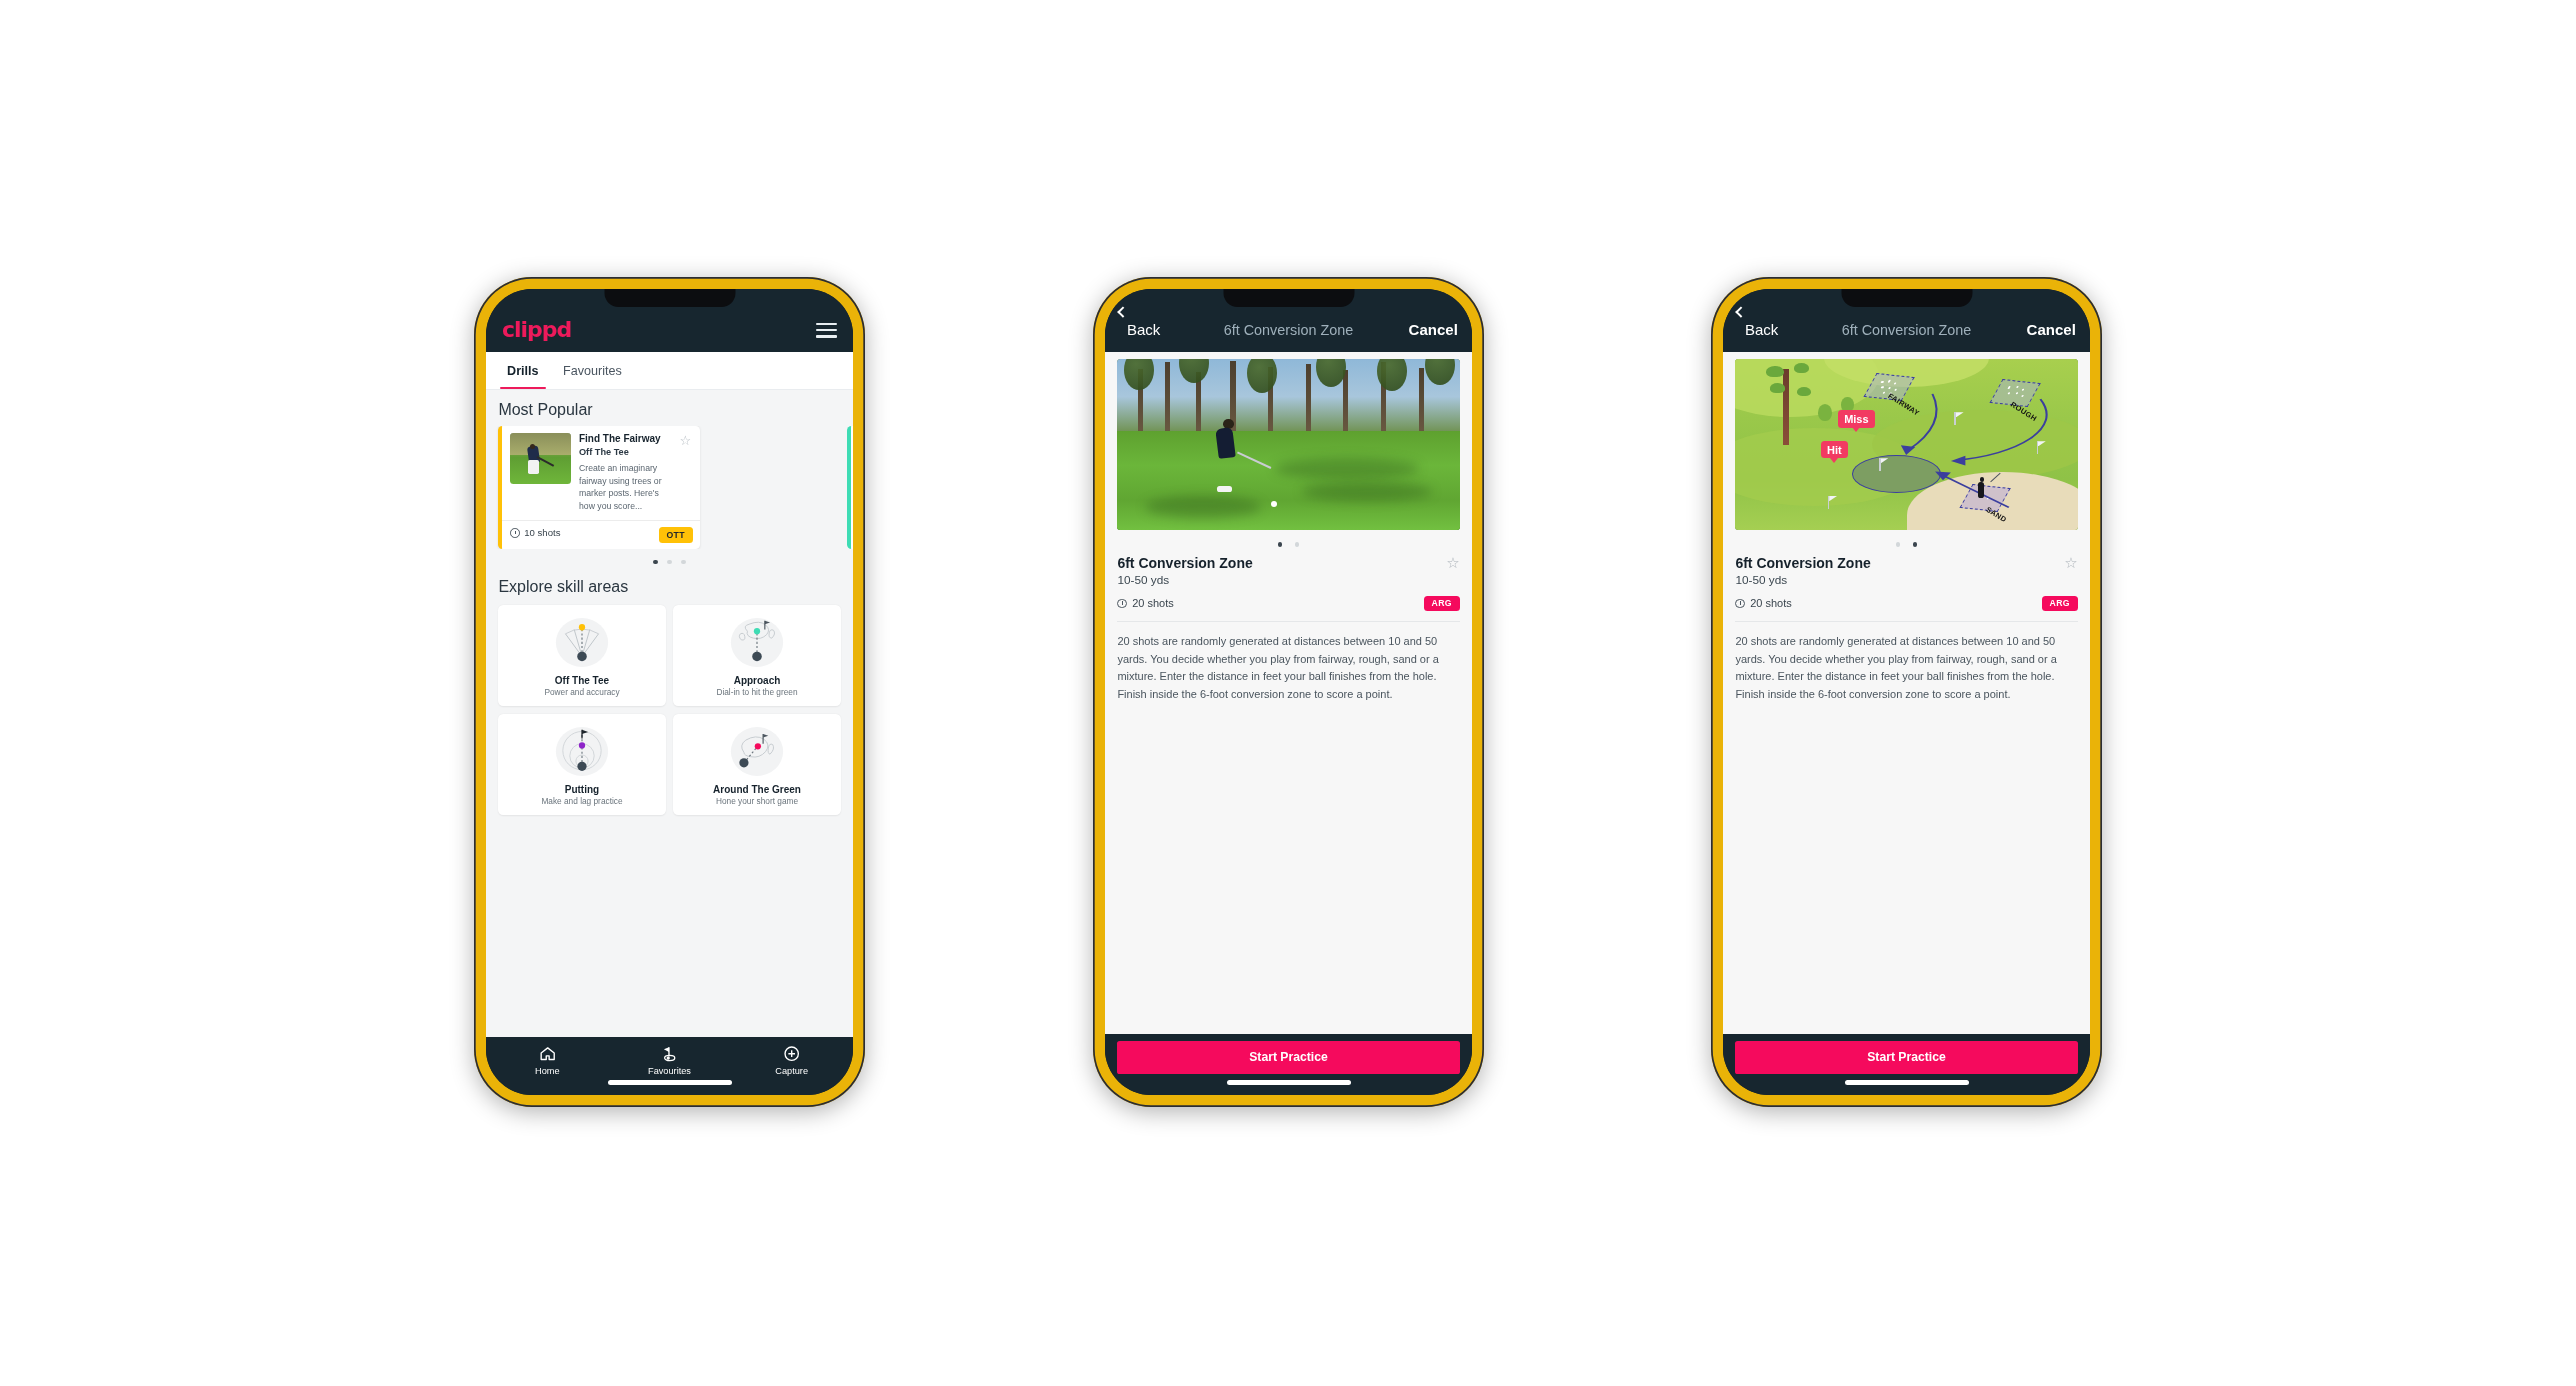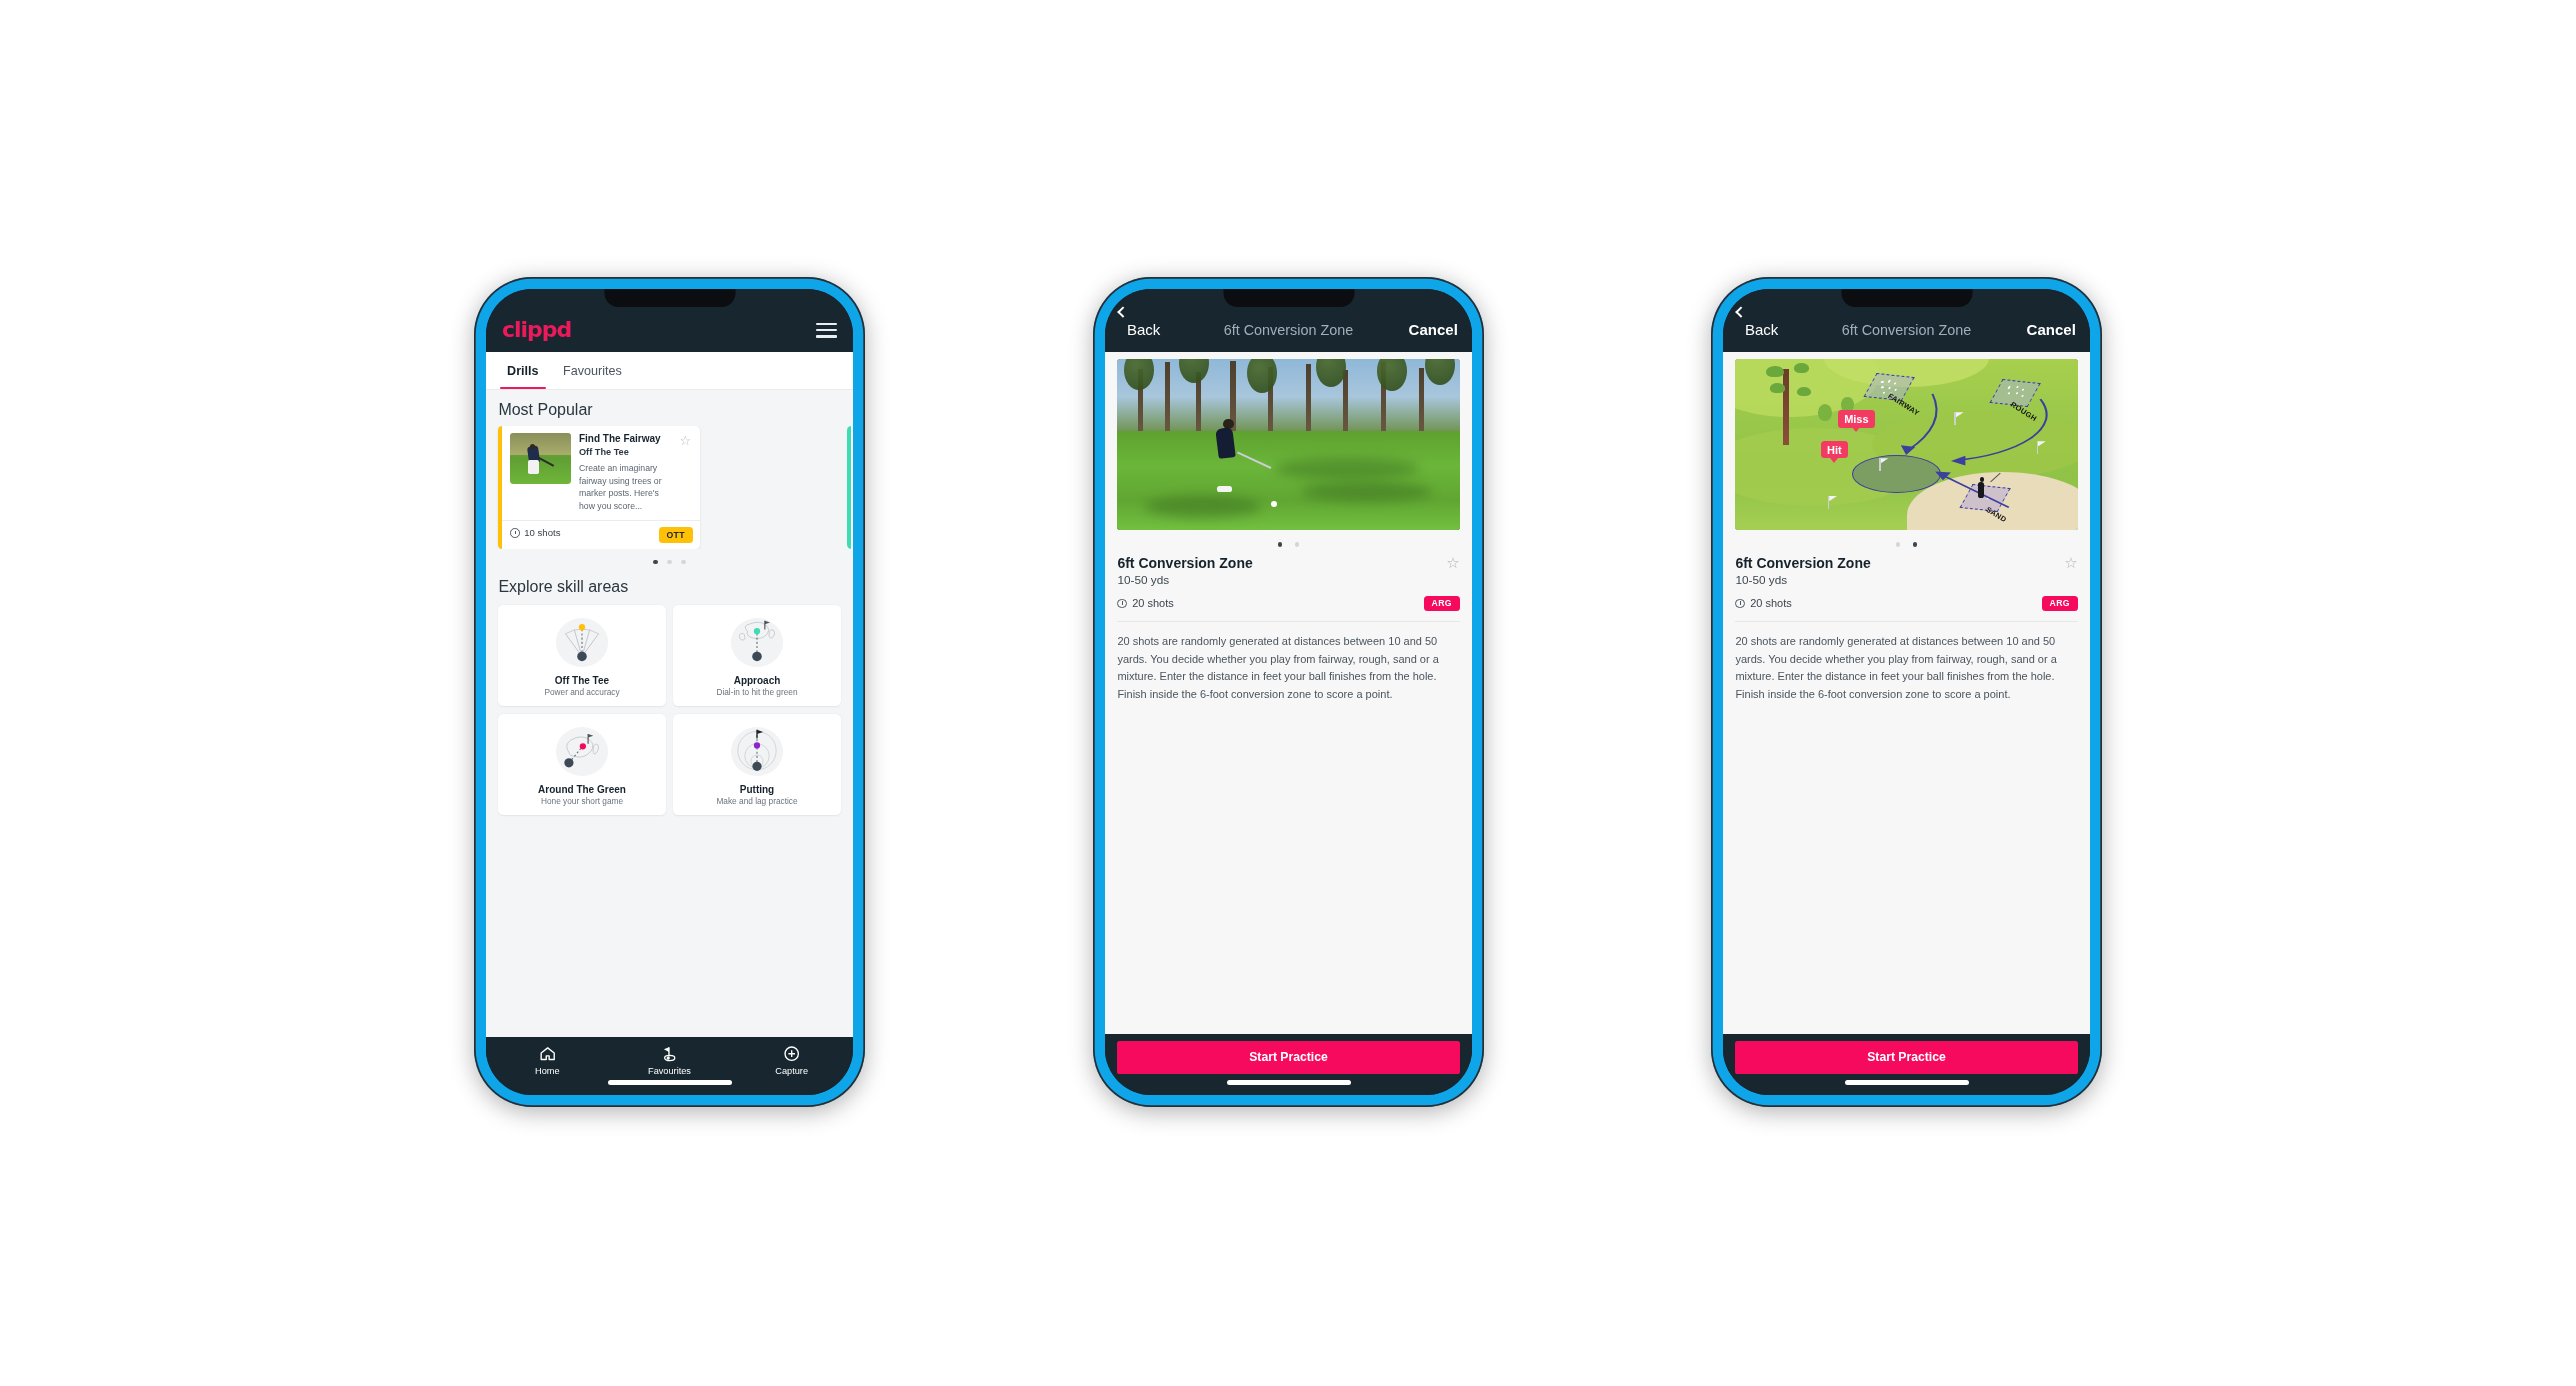--- a/index.html
+++ b/index.html
@@ -16,21 +16,21 @@
     width: 2576px; height: 1387px;
     background: #ffffff;
   }
 
   
   .phone {
     position: absolute;
     width: 391px;
     height: 830px;
     border-radius: 58px;
-    background: #0ea5e9;
+    background: #eab308;
     padding: 12.2px;
     box-shadow: 0 4.4px 23px rgba(0,0,0,0.30), 0 0 0 1.7px #2b2d33 inset;
   }
   .phone-inner {
     position: relative;
     width: 100%; height: 100%;
     border-radius: 46px;
     overflow: hidden;
     background: #132029;
     display: flex;
@@ -478,49 +478,49 @@
               </svg>
             </div>
             <div class="skill-name">Approach</div>
             <div class="skill-desc">Dial-in to hit the green</div>
           </div>
 
           <div class="skill-card">
             <div class="skill-ico-wrap">
               <svg width="54" height="51" viewBox="0 0 62 58">
                 <ellipse cx="31" cy="29" rx="30" ry="28" fill="#f2f3f4"></ellipse>
-                <path d="M16 30 Q10 22 18 16 Q30 9 39 15 Q47 21 41 29 Q34 37 24 35 Q16 34 16 30 Z" fill="none" stroke="#c6cbcf" stroke-width="1.1"></path>
-                <path d="M46 32 Q52 26 49 21 Q45 19 44 25 Q43 32 46 32 Z" fill="none" stroke="#c6cbcf" stroke-width="1.1"></path>
-                <line x1="38" y1="20" x2="38" y2="9" stroke="#4a545d" stroke-width="1.3"></line>
-                <path d="M38 9 L44 11 L38 13 Z" fill="#4a545d"></path>
-                <line x1="16" y1="42" x2="31" y2="24" stroke="#6c767e" stroke-width="1.3" stroke-dasharray="2.4 2.4"></line>
-                <circle cx="16" cy="42" r="5.3" fill="#3d4a55"></circle>
-                <circle cx="32" cy="23" r="3.6" fill="#f50a5d"></circle>
-              </svg>
-            </div>
-            <div class="skill-name">Around The Green</div>
-            <div class="skill-desc">Hone your short game</div>
-          </div>
-
-          <div class="skill-card">
-            <div class="skill-ico-wrap">
-              <svg width="54" height="51" viewBox="0 0 62 58">
-                <ellipse cx="31" cy="29" rx="30" ry="28" fill="#f2f3f4"></ellipse>
                 <circle cx="31" cy="28" r="22" fill="none" stroke="#cdd2d6" stroke-width="1"></circle>
                 <circle cx="31" cy="34" r="14" fill="none" stroke="#cdd2d6" stroke-width="1"></circle>
                 <circle cx="31" cy="40" r="7" fill="none" stroke="#cdd2d6" stroke-width="1"></circle>
                 <line x1="31" y1="46" x2="31" y2="10" stroke="#6c767e" stroke-width="1.3" stroke-dasharray="2.4 2.4"></line>
                 <line x1="31" y1="14" x2="31" y2="4" stroke="#1f262c" stroke-width="1.5"></line>
                 <path d="M31 4 L38 6.5 L31 9 Z" fill="#1f262c"></path>
                 <circle cx="31" cy="46" r="5.3" fill="#3d4a55"></circle>
                 <circle cx="31" cy="22" r="3.6" fill="#8e24c9"></circle>
               </svg>
             </div>
             <div class="skill-name">Putting</div>
             <div class="skill-desc">Make and lag practice</div>
+          </div>
+
+          <div class="skill-card">
+            <div class="skill-ico-wrap">
+              <svg width="54" height="51" viewBox="0 0 62 58">
+                <ellipse cx="31" cy="29" rx="30" ry="28" fill="#f2f3f4"></ellipse>
+                <path d="M16 30 Q10 22 18 16 Q30 9 39 15 Q47 21 41 29 Q34 37 24 35 Q16 34 16 30 Z" fill="none" stroke="#c6cbcf" stroke-width="1.1"></path>
+                <path d="M46 32 Q52 26 49 21 Q45 19 44 25 Q43 32 46 32 Z" fill="none" stroke="#c6cbcf" stroke-width="1.1"></path>
+                <line x1="38" y1="20" x2="38" y2="9" stroke="#4a545d" stroke-width="1.3"></line>
+                <path d="M38 9 L44 11 L38 13 Z" fill="#4a545d"></path>
+                <line x1="16" y1="42" x2="31" y2="24" stroke="#6c767e" stroke-width="1.3" stroke-dasharray="2.4 2.4"></line>
+                <circle cx="16" cy="42" r="5.3" fill="#3d4a55"></circle>
+                <circle cx="32" cy="23" r="3.6" fill="#f50a5d"></circle>
+              </svg>
+            </div>
+            <div class="skill-name">Around The Green</div>
+            <div class="skill-desc">Hone your short game</div>
           </div>
 
         </div>
       </div>
 
       <div class="tabbar">
         <div class="tabbar-item">
           <svg class="tb-ico" viewBox="0 0 24 24" fill="none" stroke="#ffffff" stroke-width="1.9">
             <path d="M3 11 L12 4 L21 11 V20 H14 V15 H10 V20 H3 Z" stroke-linejoin="round"></path>
           </svg>

